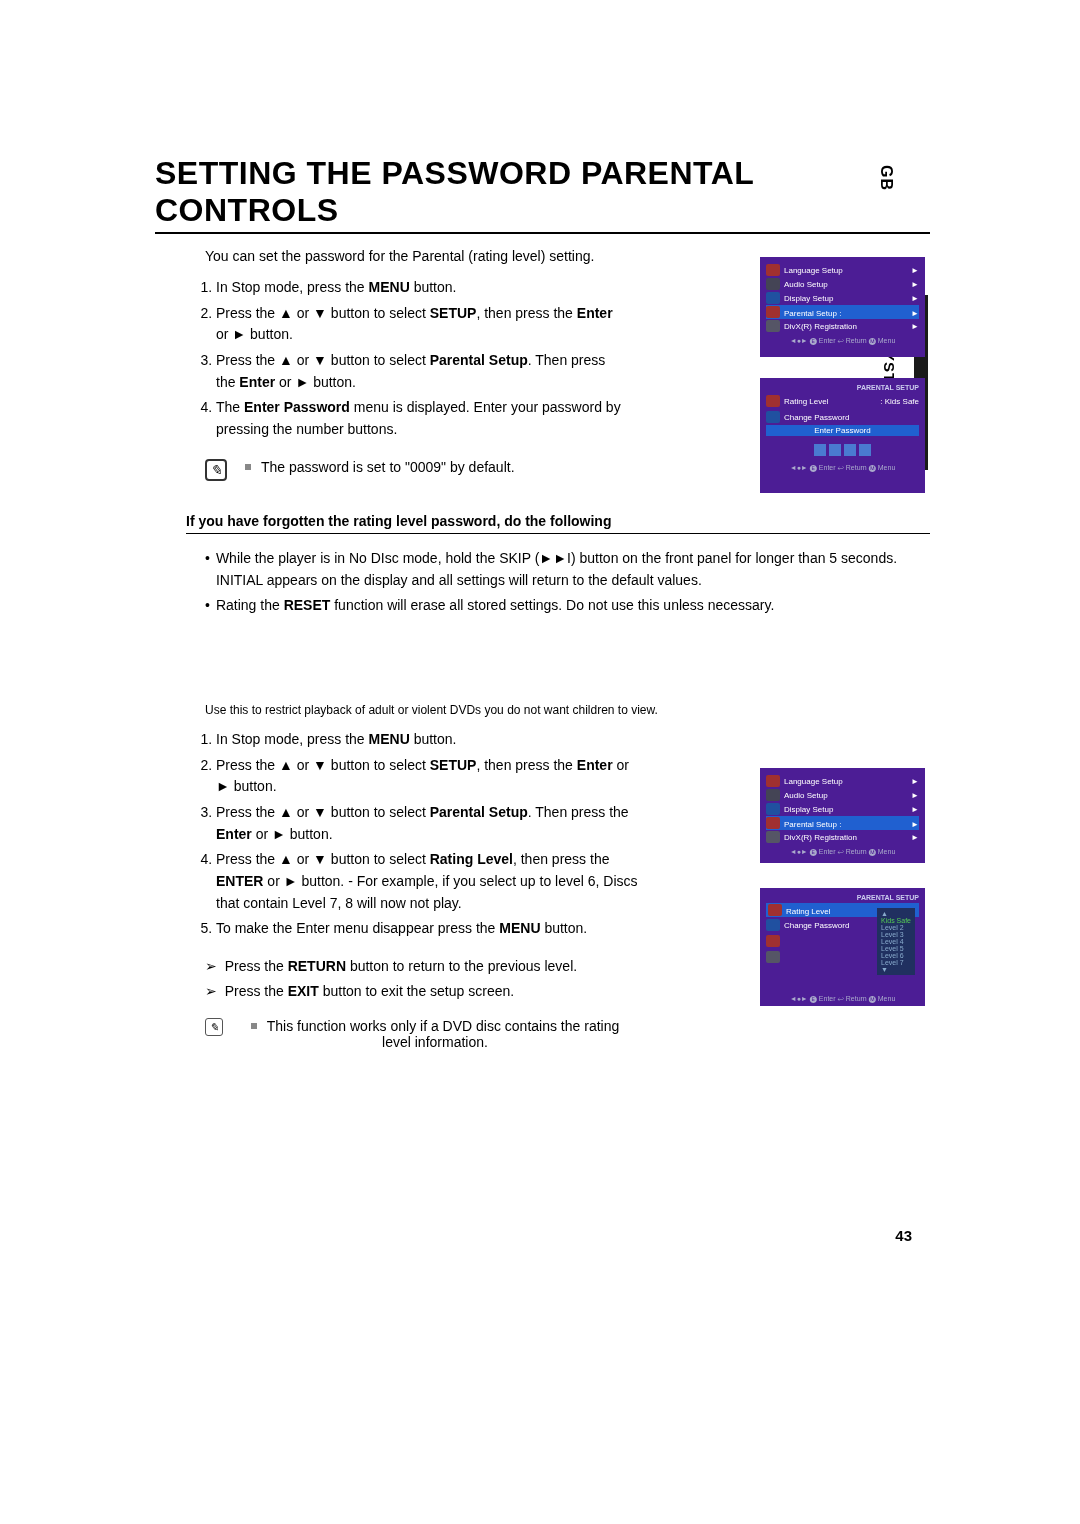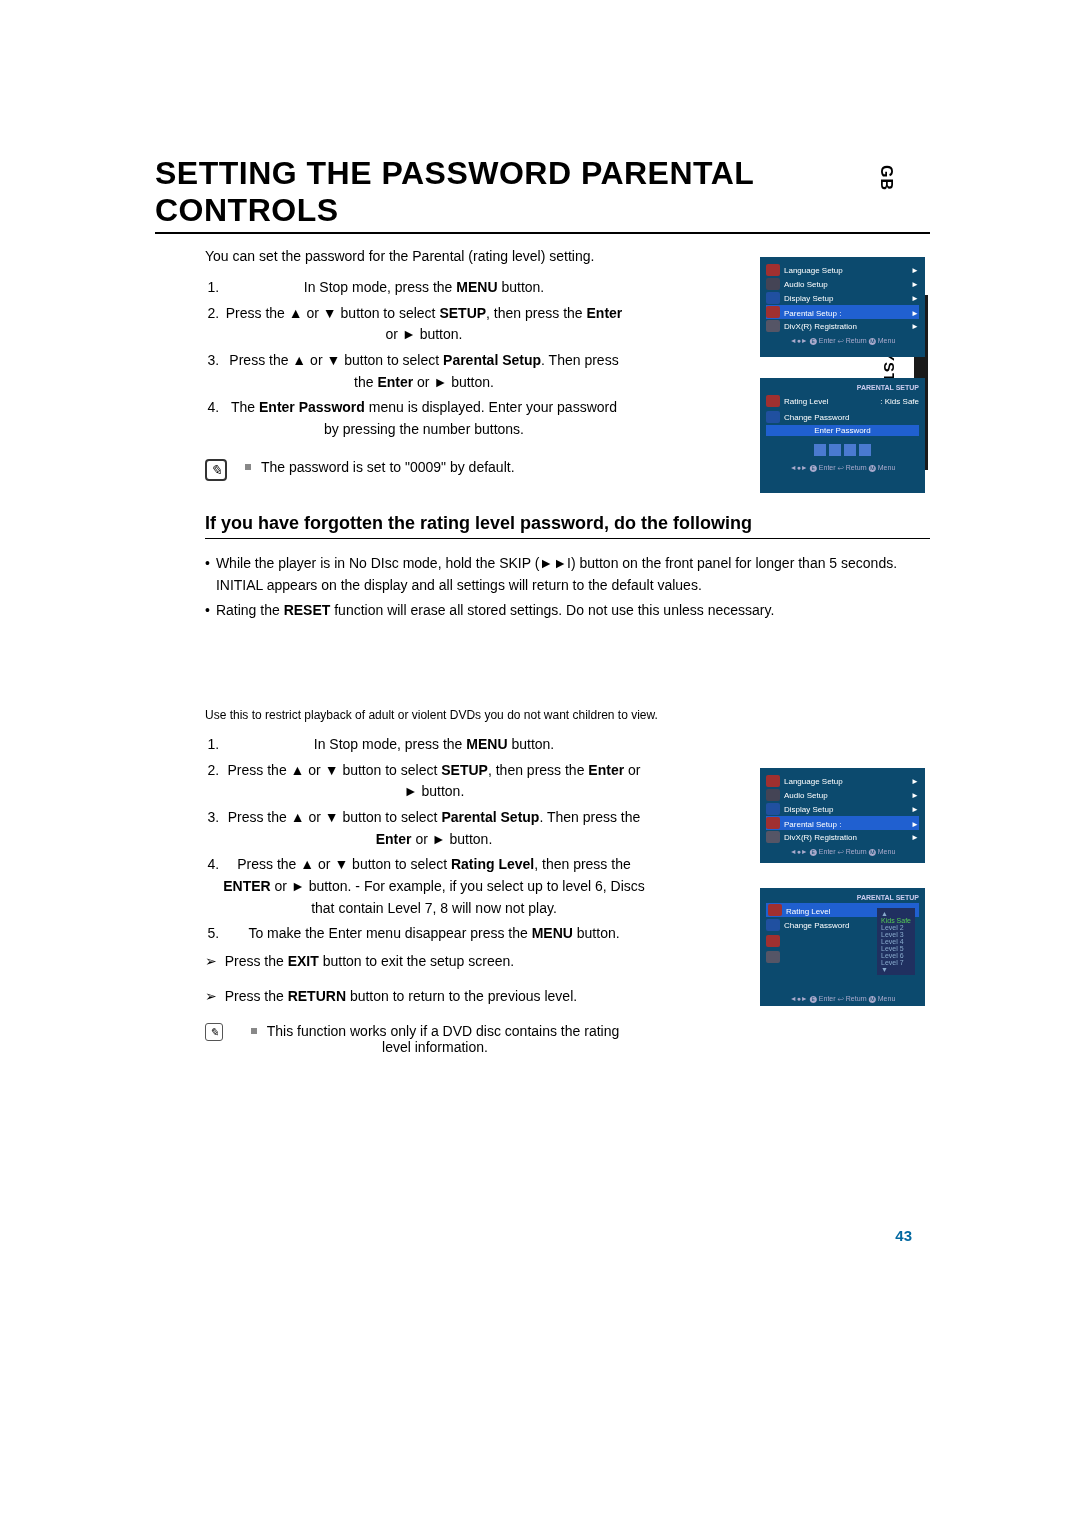--- a/index.html
+++ b/index.html
@@ -73,22 +73,21 @@
     }
     ol.steps {
       margin-left: 50px;
       font-size: 14px;
       line-height: 1.55;
       width: 420px;
     }
     ol.steps li {
       margin-bottom: 4px;
       list-style-position: outside;
-      margin-left: 18px;
-      text-align: center;
+      margin-left: 11px;
     }
     .bold {
       font-weight: bold;
     }
     .note-row {
       margin-left: 50px;
       margin-top: 18px;
       display: flex;
       align-items: flex-start;
       font-size: 14px;
@@ -122,27 +121,27 @@
     .sq-bullet {
       display: inline-block;
       width: 6px;
       height: 6px;
       background: #888;
       margin-right: 10px;
       position: relative;
       top: -2px;
     }
     h2.subsection {
-      font-size: 18px;
+      font-size: 14px;
       font-weight: bold;
       border-bottom: 1.5px solid #000;
       padding-bottom: 4px;
       margin-top: 32px;
       margin-bottom: 14px;
-      margin-left: 50px;
+      margin-left: 31px;
     }
     .bullet-list {
       margin-left: 50px;
       font-size: 14px;
       line-height: 1.55;
     }
     .bullet-list .item {
       display: flex;
       margin-bottom: 4px;
     }
@@ -158,26 +157,26 @@
     .arrow-sym {
       font-family: serif;
       margin-right: 4px;
     }
     .page-num {
       position: absolute;
       right: 168px;
       bottom: 280px;
       font-weight: bold;
       font-size: 15px;
-      color: #0369a1;
+      color: #000000;
     }
     
     .osd {
       position: absolute;
-      background: #0c4a6e;
+      background: #4c1d95;
       color: #fff;
       font-size: 8px;
       padding: 6px 6px 4px 6px;
       width: 165px;
     }
     .osd-row {
       display: flex;
       align-items: center;
       padding: 2px 0;
     }
@@ -313,27 +312,27 @@
       <span>Press the ▲ or ▼ button to select </span><span class="bold">Parental Setup</span><span>. Then press the </span><span class="bold">Enter</span><span> or ► button.</span>
     </li>
     <li>
       <span>Press the ▲ or ▼ button to select </span><span class="bold">Rating Level</span><span>, then press the </span><span class="bold">ENTER</span><span> or ► button. - For example, if you select up to level 6, Discs that contain Level 7, 8 will now not play.</span>
     </li>
     <li>
       <span>To make the Enter menu disappear press the </span><span class="bold">MENU</span><span> button.</span>
     </li>
   </ol>
 
+  <div class="arrow-line" style="margin-top:18px;">
+    <span class="arrow-sym">➢</span>
+    <span>Press the </span><span class="bold">RETURN</span><span> button to return to the previous level.</span>
+  </div>
   <div class="arrow-line">
     <span class="arrow-sym">➢</span>
     <span>Press the </span><span class="bold">EXIT</span><span> button to exit the setup screen.</span>
-  </div>
-  <div class="arrow-line" style="margin-top:18px;">
-    <span class="arrow-sym">➢</span>
-    <span>Press the </span><span class="bold">RETURN</span><span> button to return to the previous level.</span>
   </div>
 
   <div class="note-row" style="margin-top:18px;">
     <span class="note-icon-small">✎</span>
     <div style="width:380px;text-align:center;">
       <span class="sq-bullet"></span><span>This function works only if a DVD disc contains the rating level information.</span>
     </div>
   </div>
 
 </div>

